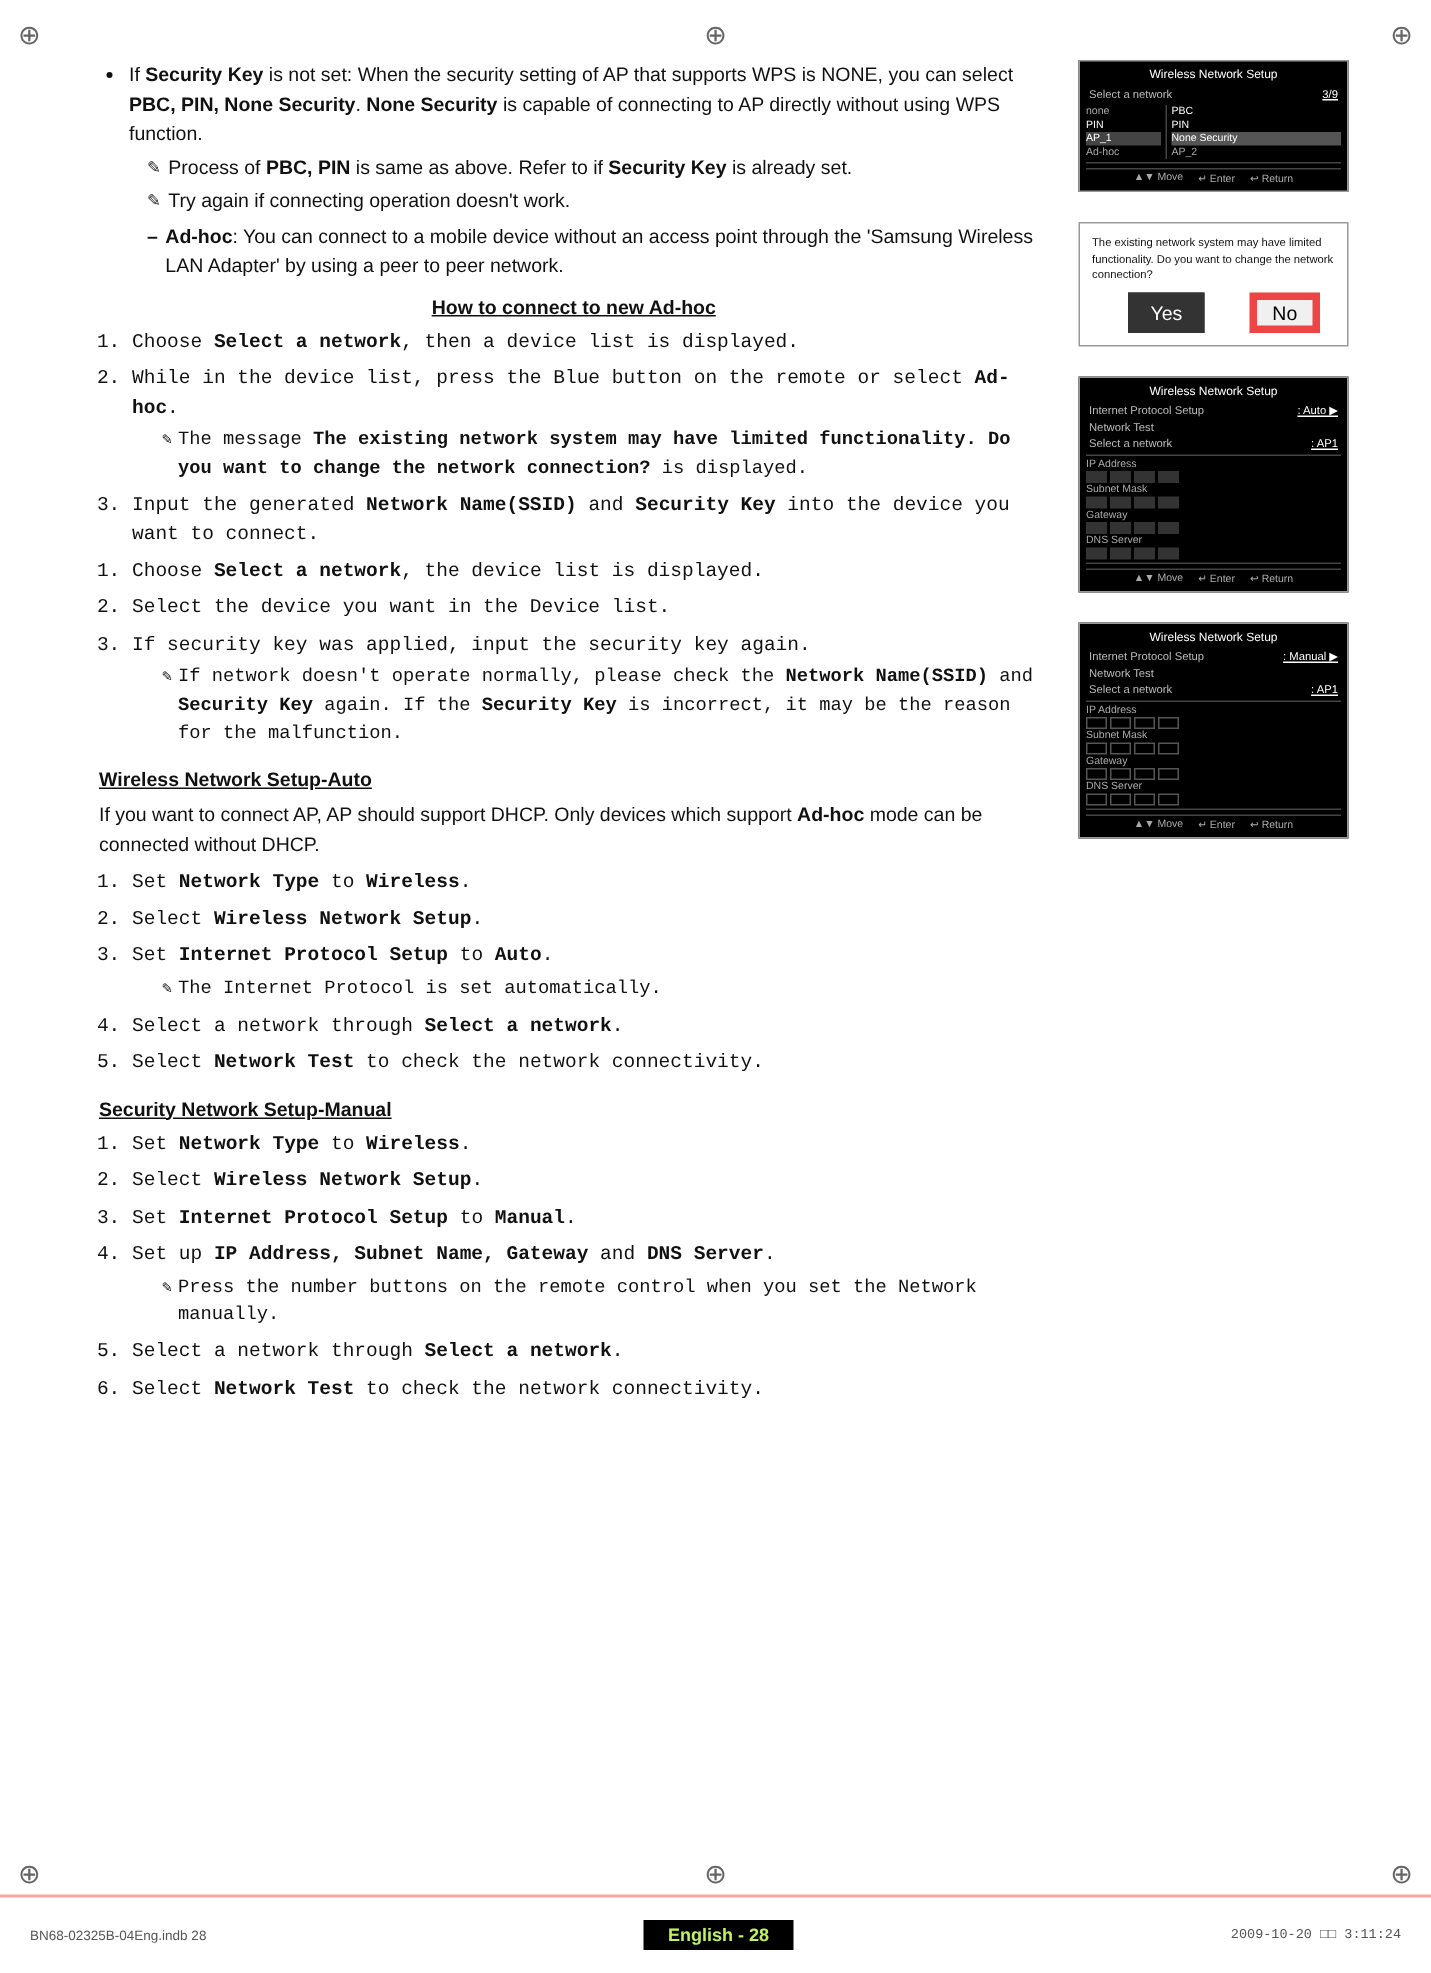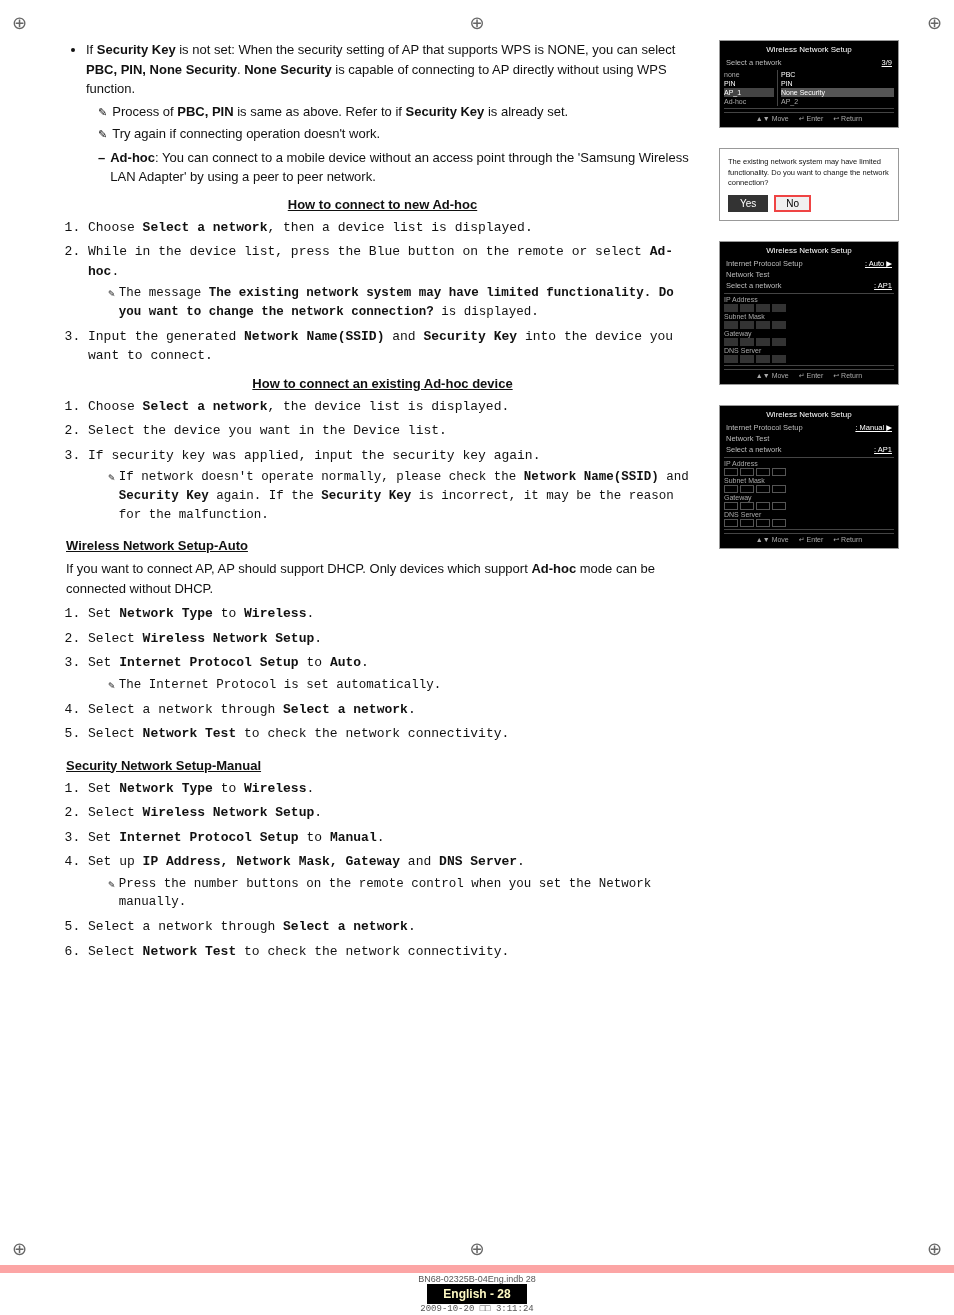--- a/index.html
+++ b/index.html
@@ -148,25 +148,26 @@
       background: #fff;
       color: #000;
       font-size: 8px;
       padding: 8px;
       margin-bottom: 8px;
       width: 180px;
     }
     .dialog-screen p { font-size: 7.5px; line-height: 1.4; margin-bottom: 6px; color: #111; }
     .dialog-buttons { display: flex; gap: 6px; }
     .dialog-btn {
-      border: 2px solid #ef4444;
+      border: 5px solid #ef4444;
       background: #f0f0f0;
       padding: 1px 10px;
-      font-size: 10px;
+      font-size: 13px;
       cursor: pointer;
+      margin-left: 24px;
     }
     .dialog-btn.active { background: #333; color: #fff; border-color: #333; }
     .ip-box {
       width: 14px;
       height: 8px;
       background: #333;
       border: none;
     }
     .ip-box-empty {
       width: 14px;
@@ -174,32 +175,31 @@
       background: transparent;
       border: 1px solid #555;
     }
 
     
     .page-footer {
       position: absolute;
       bottom: 0;
       left: 0;
       right: 0;
-      border-top: 8px solid #fca5a5;
+      border-top: 2px solid #fca5a5;
       display: flex;
       align-items: center;
       justify-content: space-between;
-      padding: 1px 20px;
+      padding: 15px 20px;
       font-size: 10px;
-      flex-direction: column;
     }
     .page-footer .doc-id { font-size: 9px; color: #555; }
     .page-footer .page-num {
       background: #000;
-      color: #fef9c3;
+      color: #bef264;
       padding: 3px 16px;
       font-size: 12px;
       font-weight: bold;
     }
     .page-footer .timestamp { font-size: 9px; color: #555; font-family: Liberation Mono, monospace; }
 
     .bullet-list { list-style: disc; }
     .num-list { list-style: decimal; font-family: Liberation Mono, monospace; }
 
     .nested-note {
@@ -263,21 +263,20 @@
           <div class="nested-note">
             <span class="note-icon">✎</span>
             <span>The message <strong>The existing network system may have limited functionality. Do you want to change the network connection?</strong> is displayed.</span>
           </div>
         </li>
         <li>
           Input the generated <strong>Network Name(SSID)</strong> and <strong>Security Key</strong> into the device you want to connect.
         </li>
       </ol>
 
-      <div class="sub-heading">How to connect an existing Ad-hoc device</div>
 
       <ol class="num-list">
         <li>
           Choose <strong>Select a network</strong>, the device list is displayed.
         </li>
         <li>
           Select the device you want in the Device list.
         </li>
         <li>
           If security key was applied, input the security key again.
@@ -308,21 +307,21 @@
         <li>Select <strong>Network Test</strong> to check the network connectivity.</li>
       </ol>
 
       <div class="section-heading">Security Network Setup-Manual</div>
 
       <ol class="num-list">
         <li>Set <strong>Network Type</strong> to <strong>Wireless</strong>.</li>
         <li>Select <strong>Wireless Network Setup</strong>.</li>
         <li>Set <strong>Internet Protocol Setup</strong> to <strong>Manual</strong>.</li>
         <li>
-          Set up <strong>IP Address, Network Mask, Gateway</strong> and <strong>DNS Server</strong>.
+          Set up <strong>IP Address, Subnet Name, Gateway</strong> and <strong>DNS Server</strong>.
           <div class="nested-note">
             <span class="note-icon">✎</span>
             <span>Press the number buttons on the remote control when you set the Network manually.</span>
           </div>
         </li>
         <li>Select a network through <strong>Select a network</strong>.</li>
         <li>Select <strong>Network Test</strong> to check the network connectivity.</li>
       </ol>
 
     </div>

